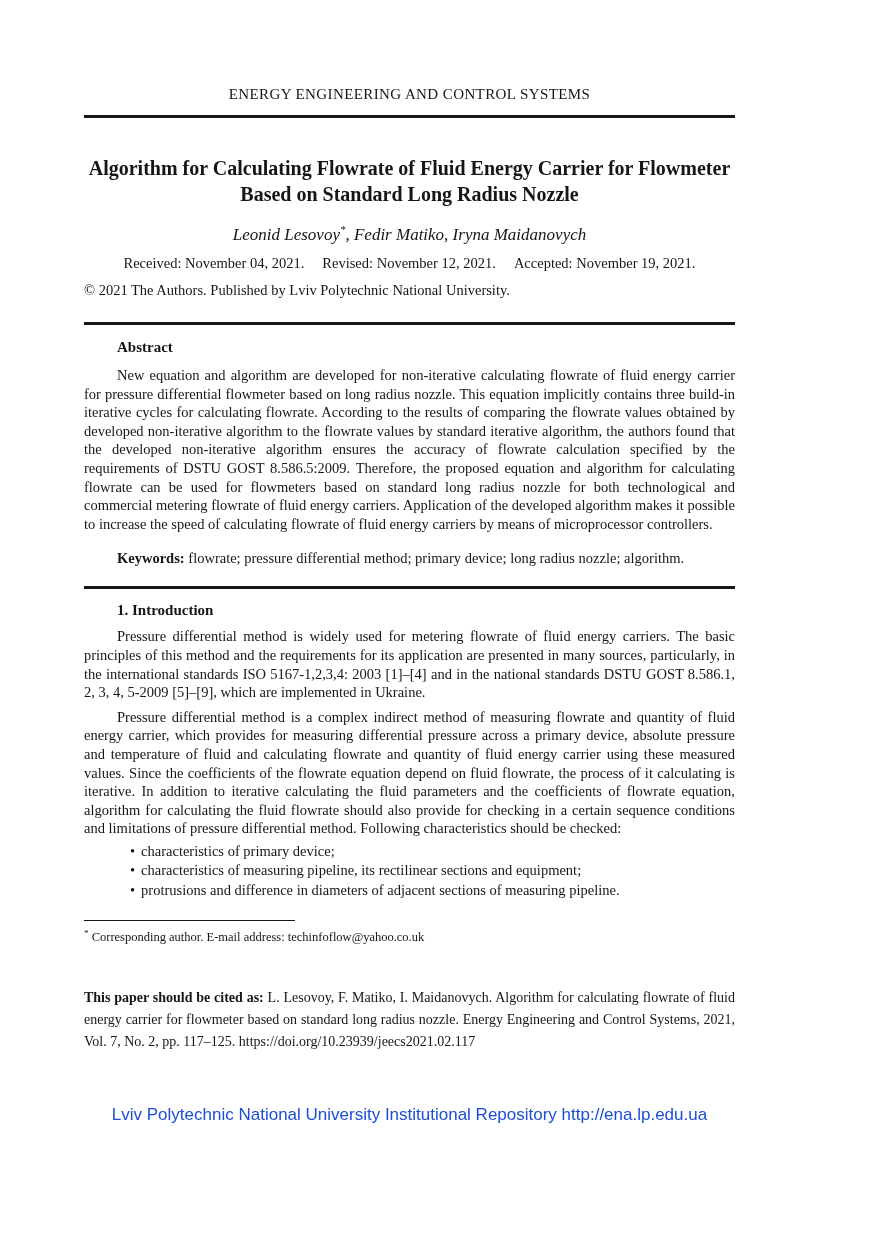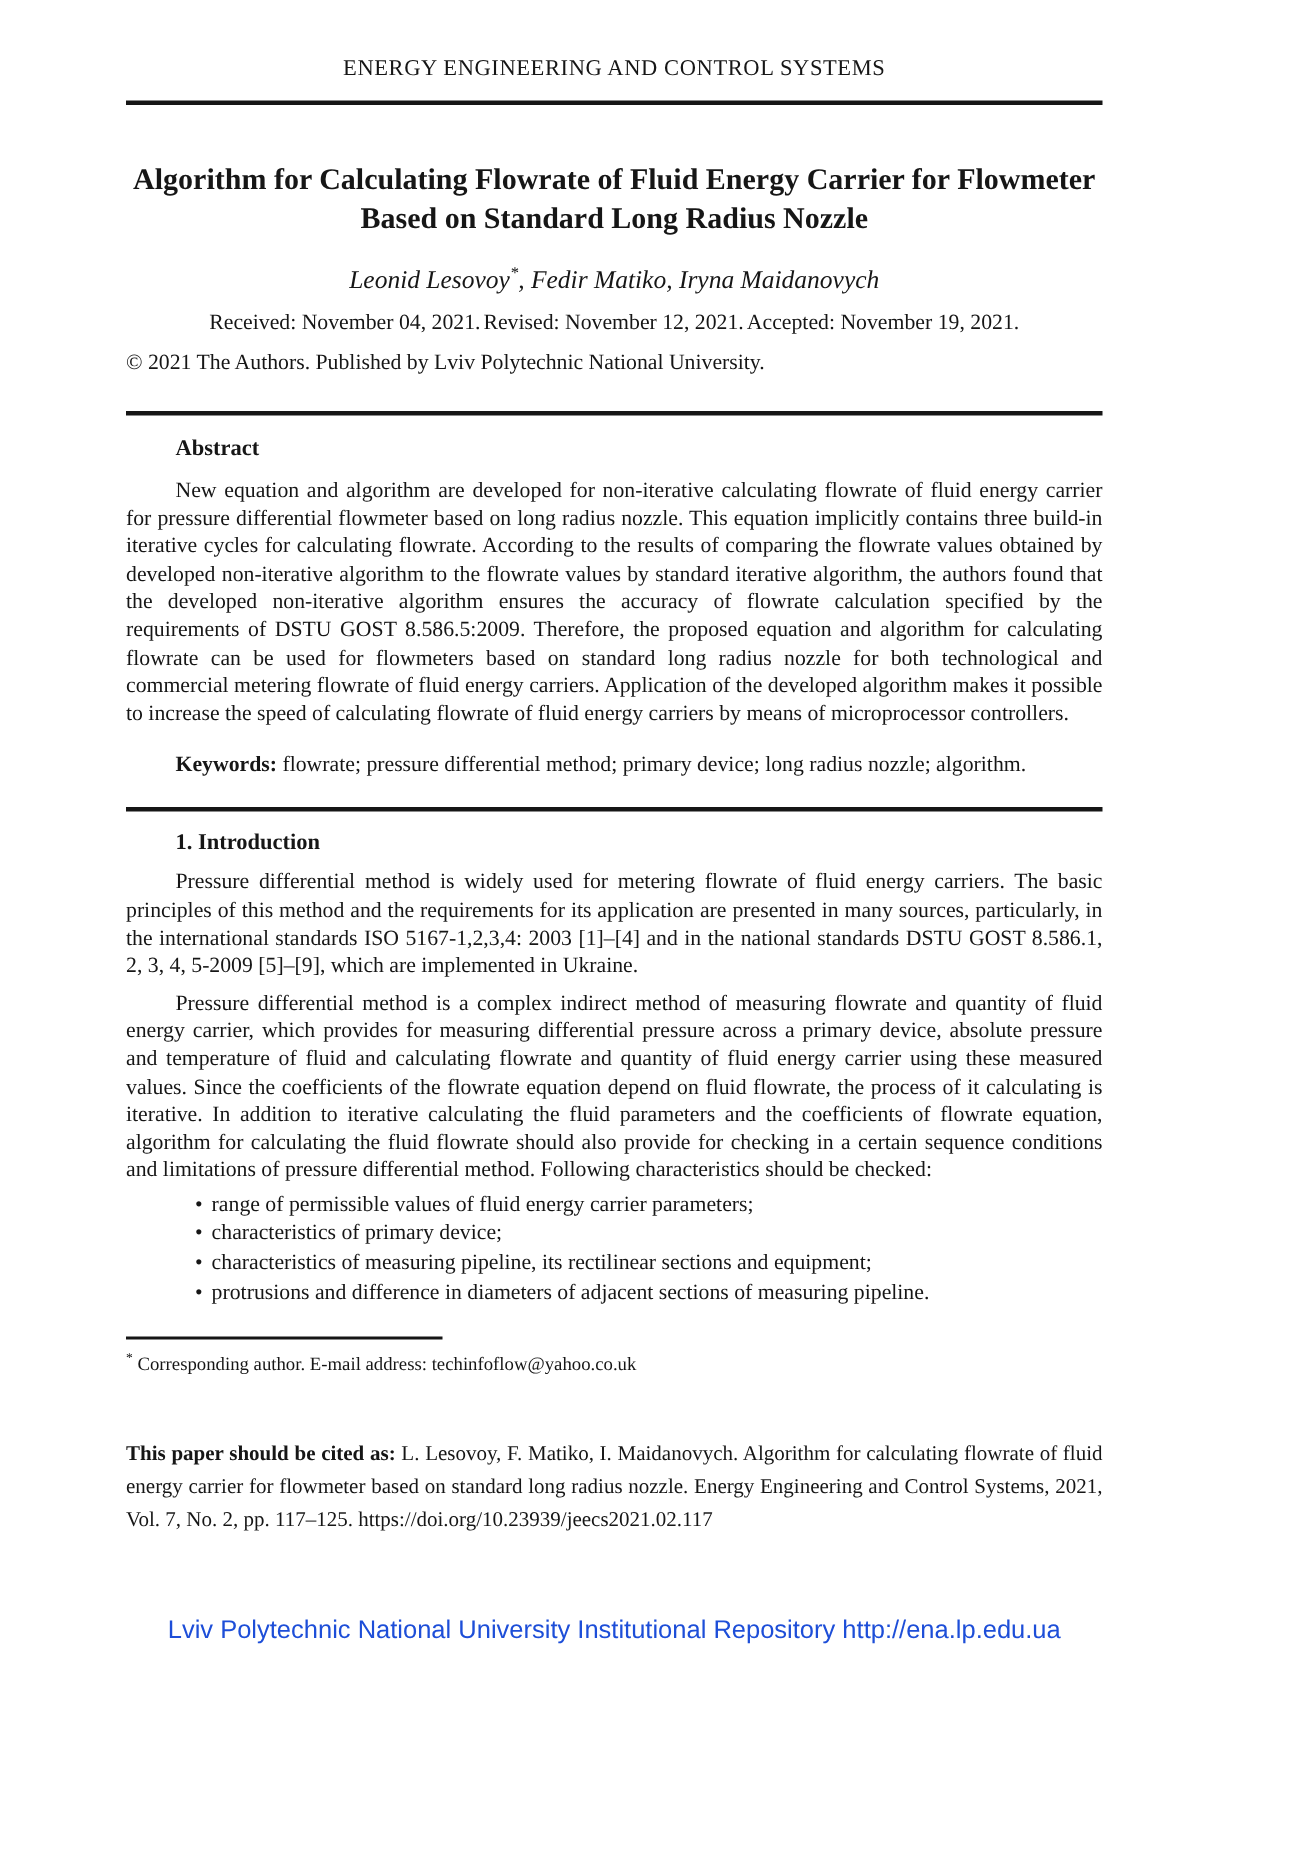--- a/index.html
+++ b/index.html
@@ -11,21 +11,21 @@
     width: 876px;
     height: 1240px;
     overflow: hidden;
     font-family: "Liberation Serif", serif;
     color: #161616;
   }
   .page {
     box-sizing: border-box;
     width: 819px;
     height: 1240px;
-    padding: 38px 84px 0 84px;
+    padding: 86px 84px 0 84px;
   }
   .journal-title {
     text-align: center;
     font-size: 15px;
     line-height: 16px;
     letter-spacing: 0.4px;
   }
   .rule-thick {
     height: 3px;
     background: #161616;
@@ -65,21 +65,21 @@
     font-style: italic;
     font-size: 14.5px;
     line-height: 17px;
   }
   .dates {
     margin-top: 10px;
     text-align: center;
     font-size: 14.5px;
     line-height: 17px;
   }
-  .dates span + span { margin-left: 2px; }
+  .dates span + span { margin-left: 18px; }
   .copyright {
     margin-top: 10px;
     text-align: left;
     font-size: 14.5px;
     line-height: 17px;
   }
   .rule-2 { margin-top: 23px; }
   .section-heading {
     margin-top: 14px;
     font-weight: bold;
@@ -184,21 +184,20 @@
 
   <div class="rule-thick rule-3"></div>
 
   <div class="section-heading intro-heading">1. Introduction</div>
 
   <p class="body-par par-tight">Pressure differential method is widely used for metering flowrate of fluid energy carriers. The basic principles of this method and the requirements for its application are presented in many sources, particularly, in the international standards ISO 5167-1,2,3,4: 2003 [1]–[4] and in the national standards DSTU GOST 8.586.1, 2, 3, 4, 5-2009 [5]–[9], which are implemented in Ukraine.</p>
 
   <p class="body-par par-tight2">Pressure differential method is a complex indirect method of measuring flowrate and quantity of fluid energy carrier, which provides for measuring differential pressure across a primary device, absolute pressure and temperature of fluid and calculating flowrate and quantity of fluid energy carrier using these measured values. Since the coefficients of the flowrate equation depend on fluid flowrate, the process of it calculating is iterative. In addition to iterative calculating the fluid parameters and the coefficients of flowrate equation, algorithm for calculating the fluid flowrate should also provide for checking in a certain sequence conditions and limitations of pressure differential method. Following characteristics should be checked:</p>
 
   <ul class="bullet-list">
-    <li>range of permissible values of fluid energy carrier parameters;</li>
     <li>characteristics of primary device;</li>
     <li>characteristics of measuring pipeline, its rectilinear sections and equipment;</li>
     <li>protrusions and difference in diameters of adjacent sections of measuring pipeline.</li>
   </ul>
 
   <div class="footnote-rule"></div>
 
   <div class="footnote"><sup>*</sup><span> Corresponding author. E-mail address: techinfoflow@yahoo.co.uk</span></div>
 
   <p class="citation"><b>This paper should be cited as:</b><span> L. Lesovoy, F. Matiko, I. Maidanovych. Algorithm for calculating flowrate of fluid energy carrier for flowmeter based on standard long radius nozzle. Energy Engineering and Control Systems, 2021, Vol. 7, No. 2, pp. 117–125. https://doi.org/10.23939/jeecs2021.02.117</span></p>

